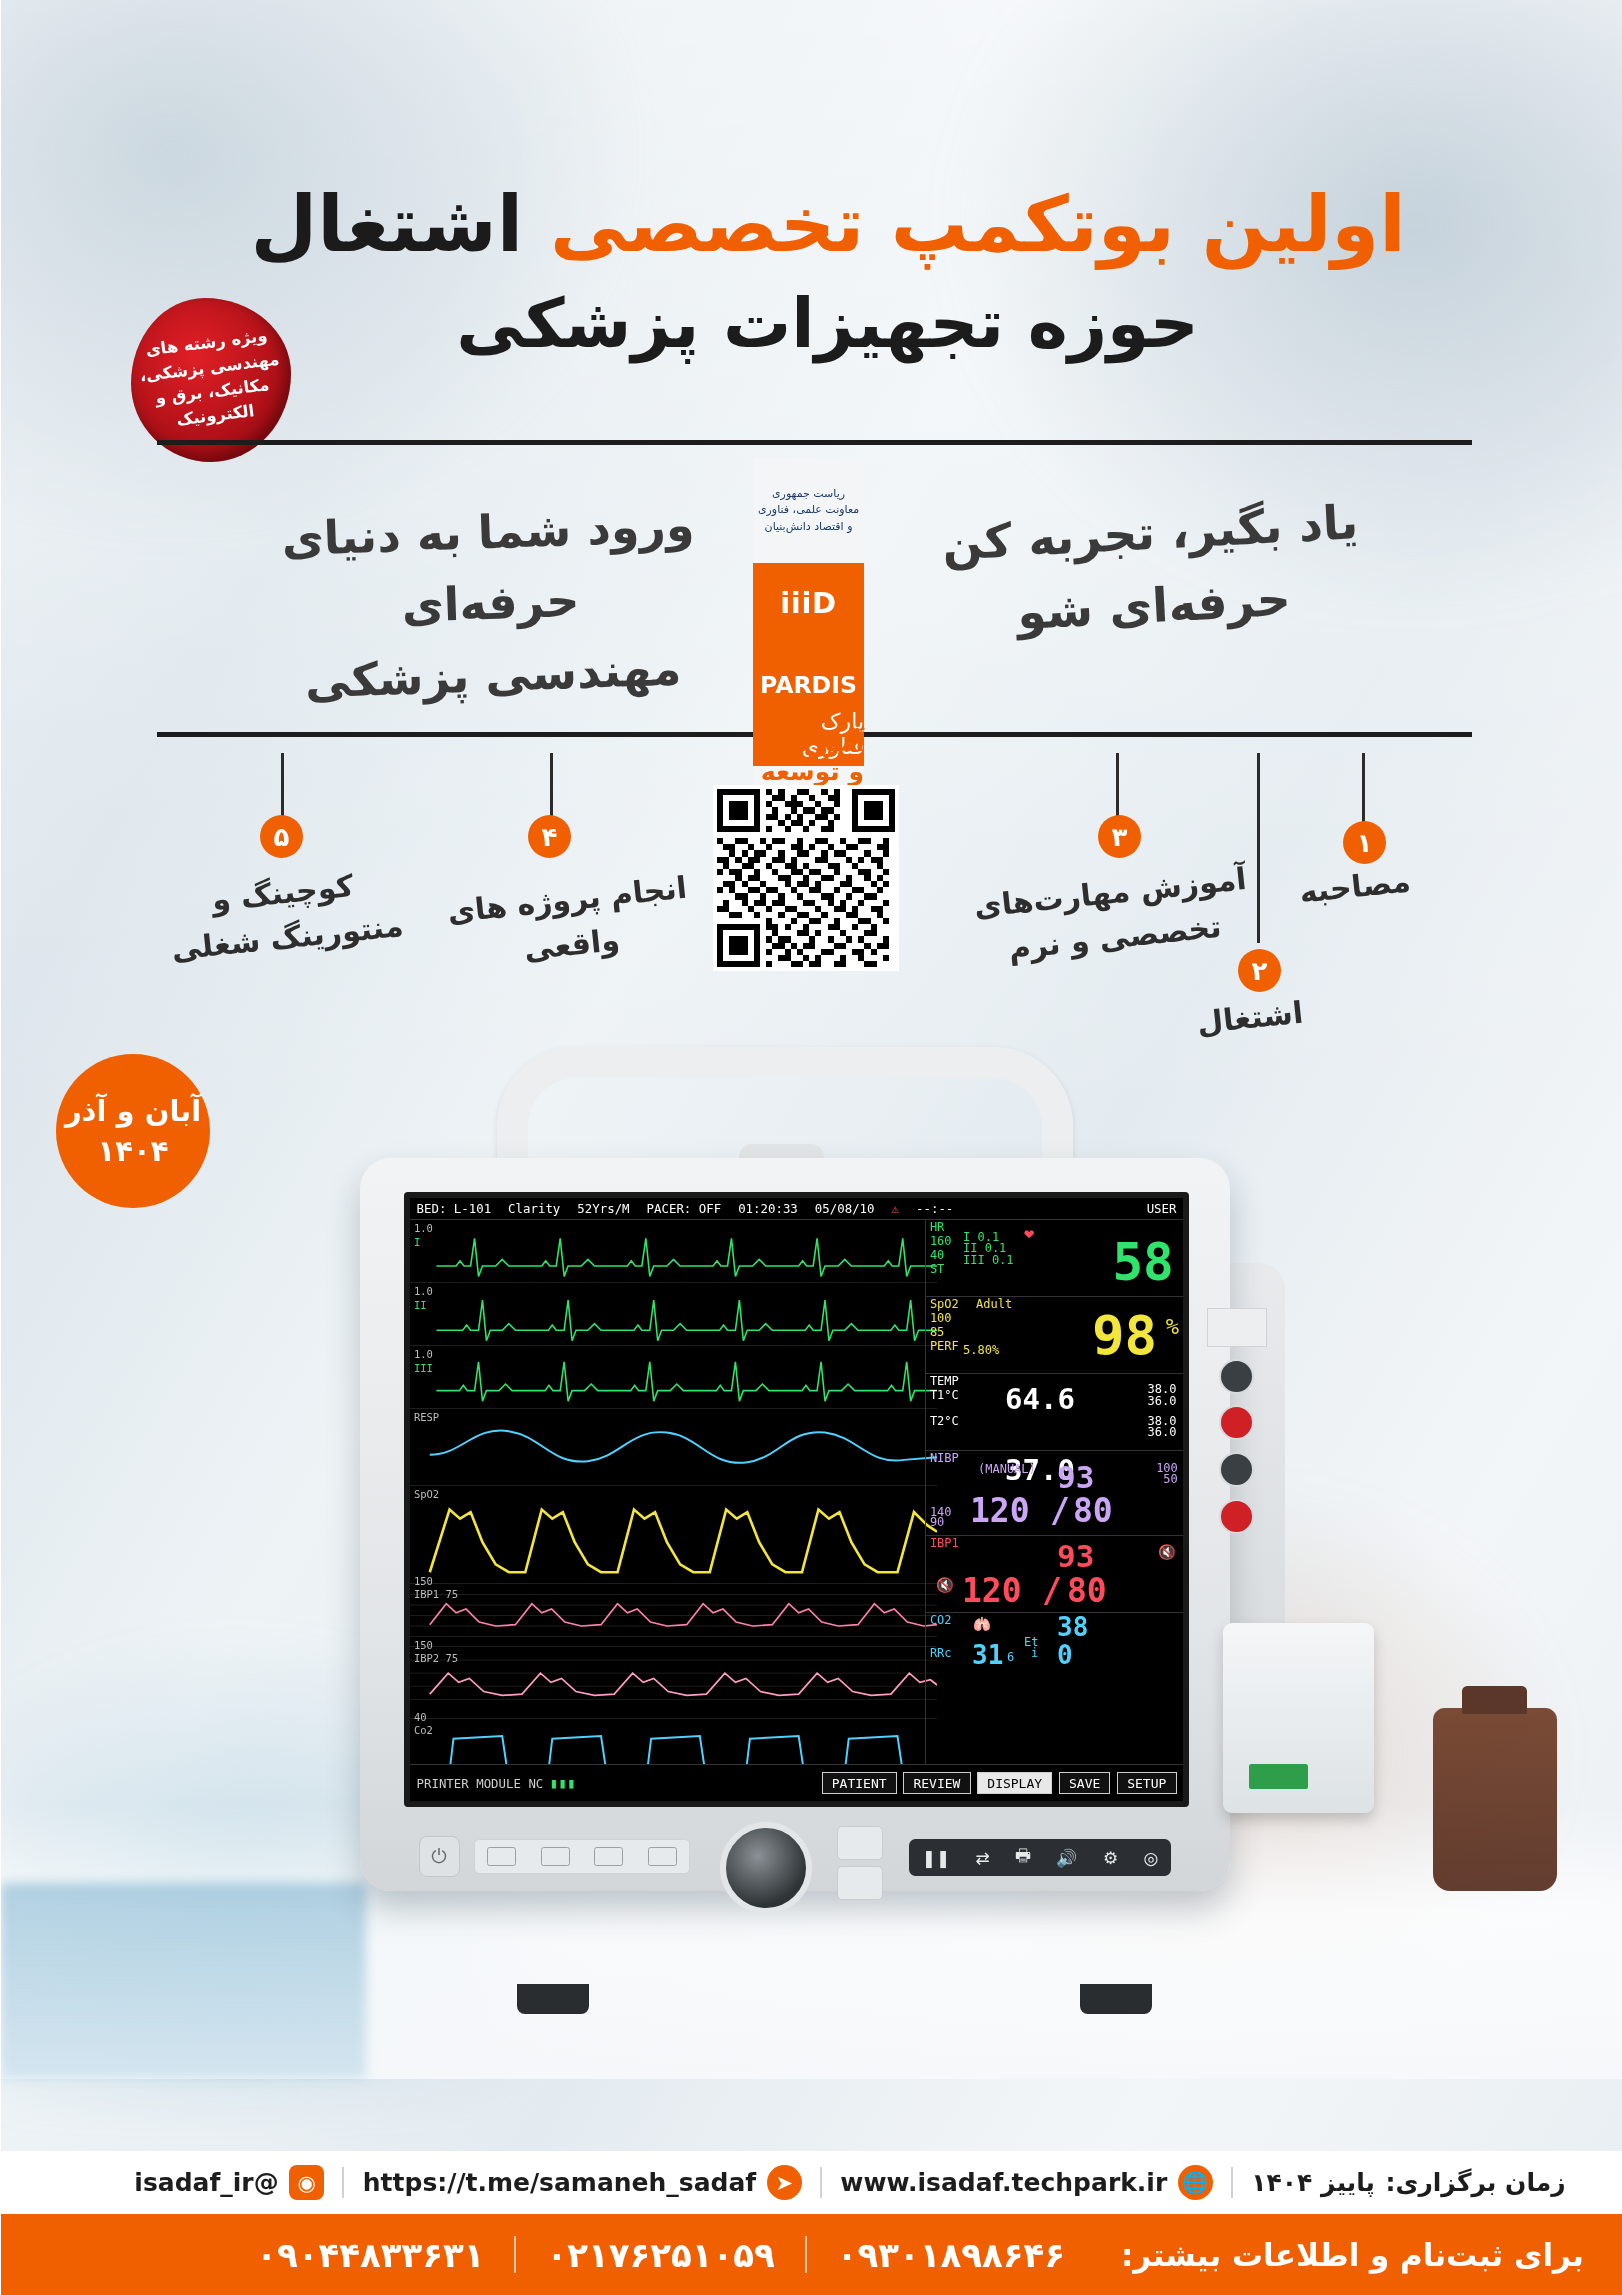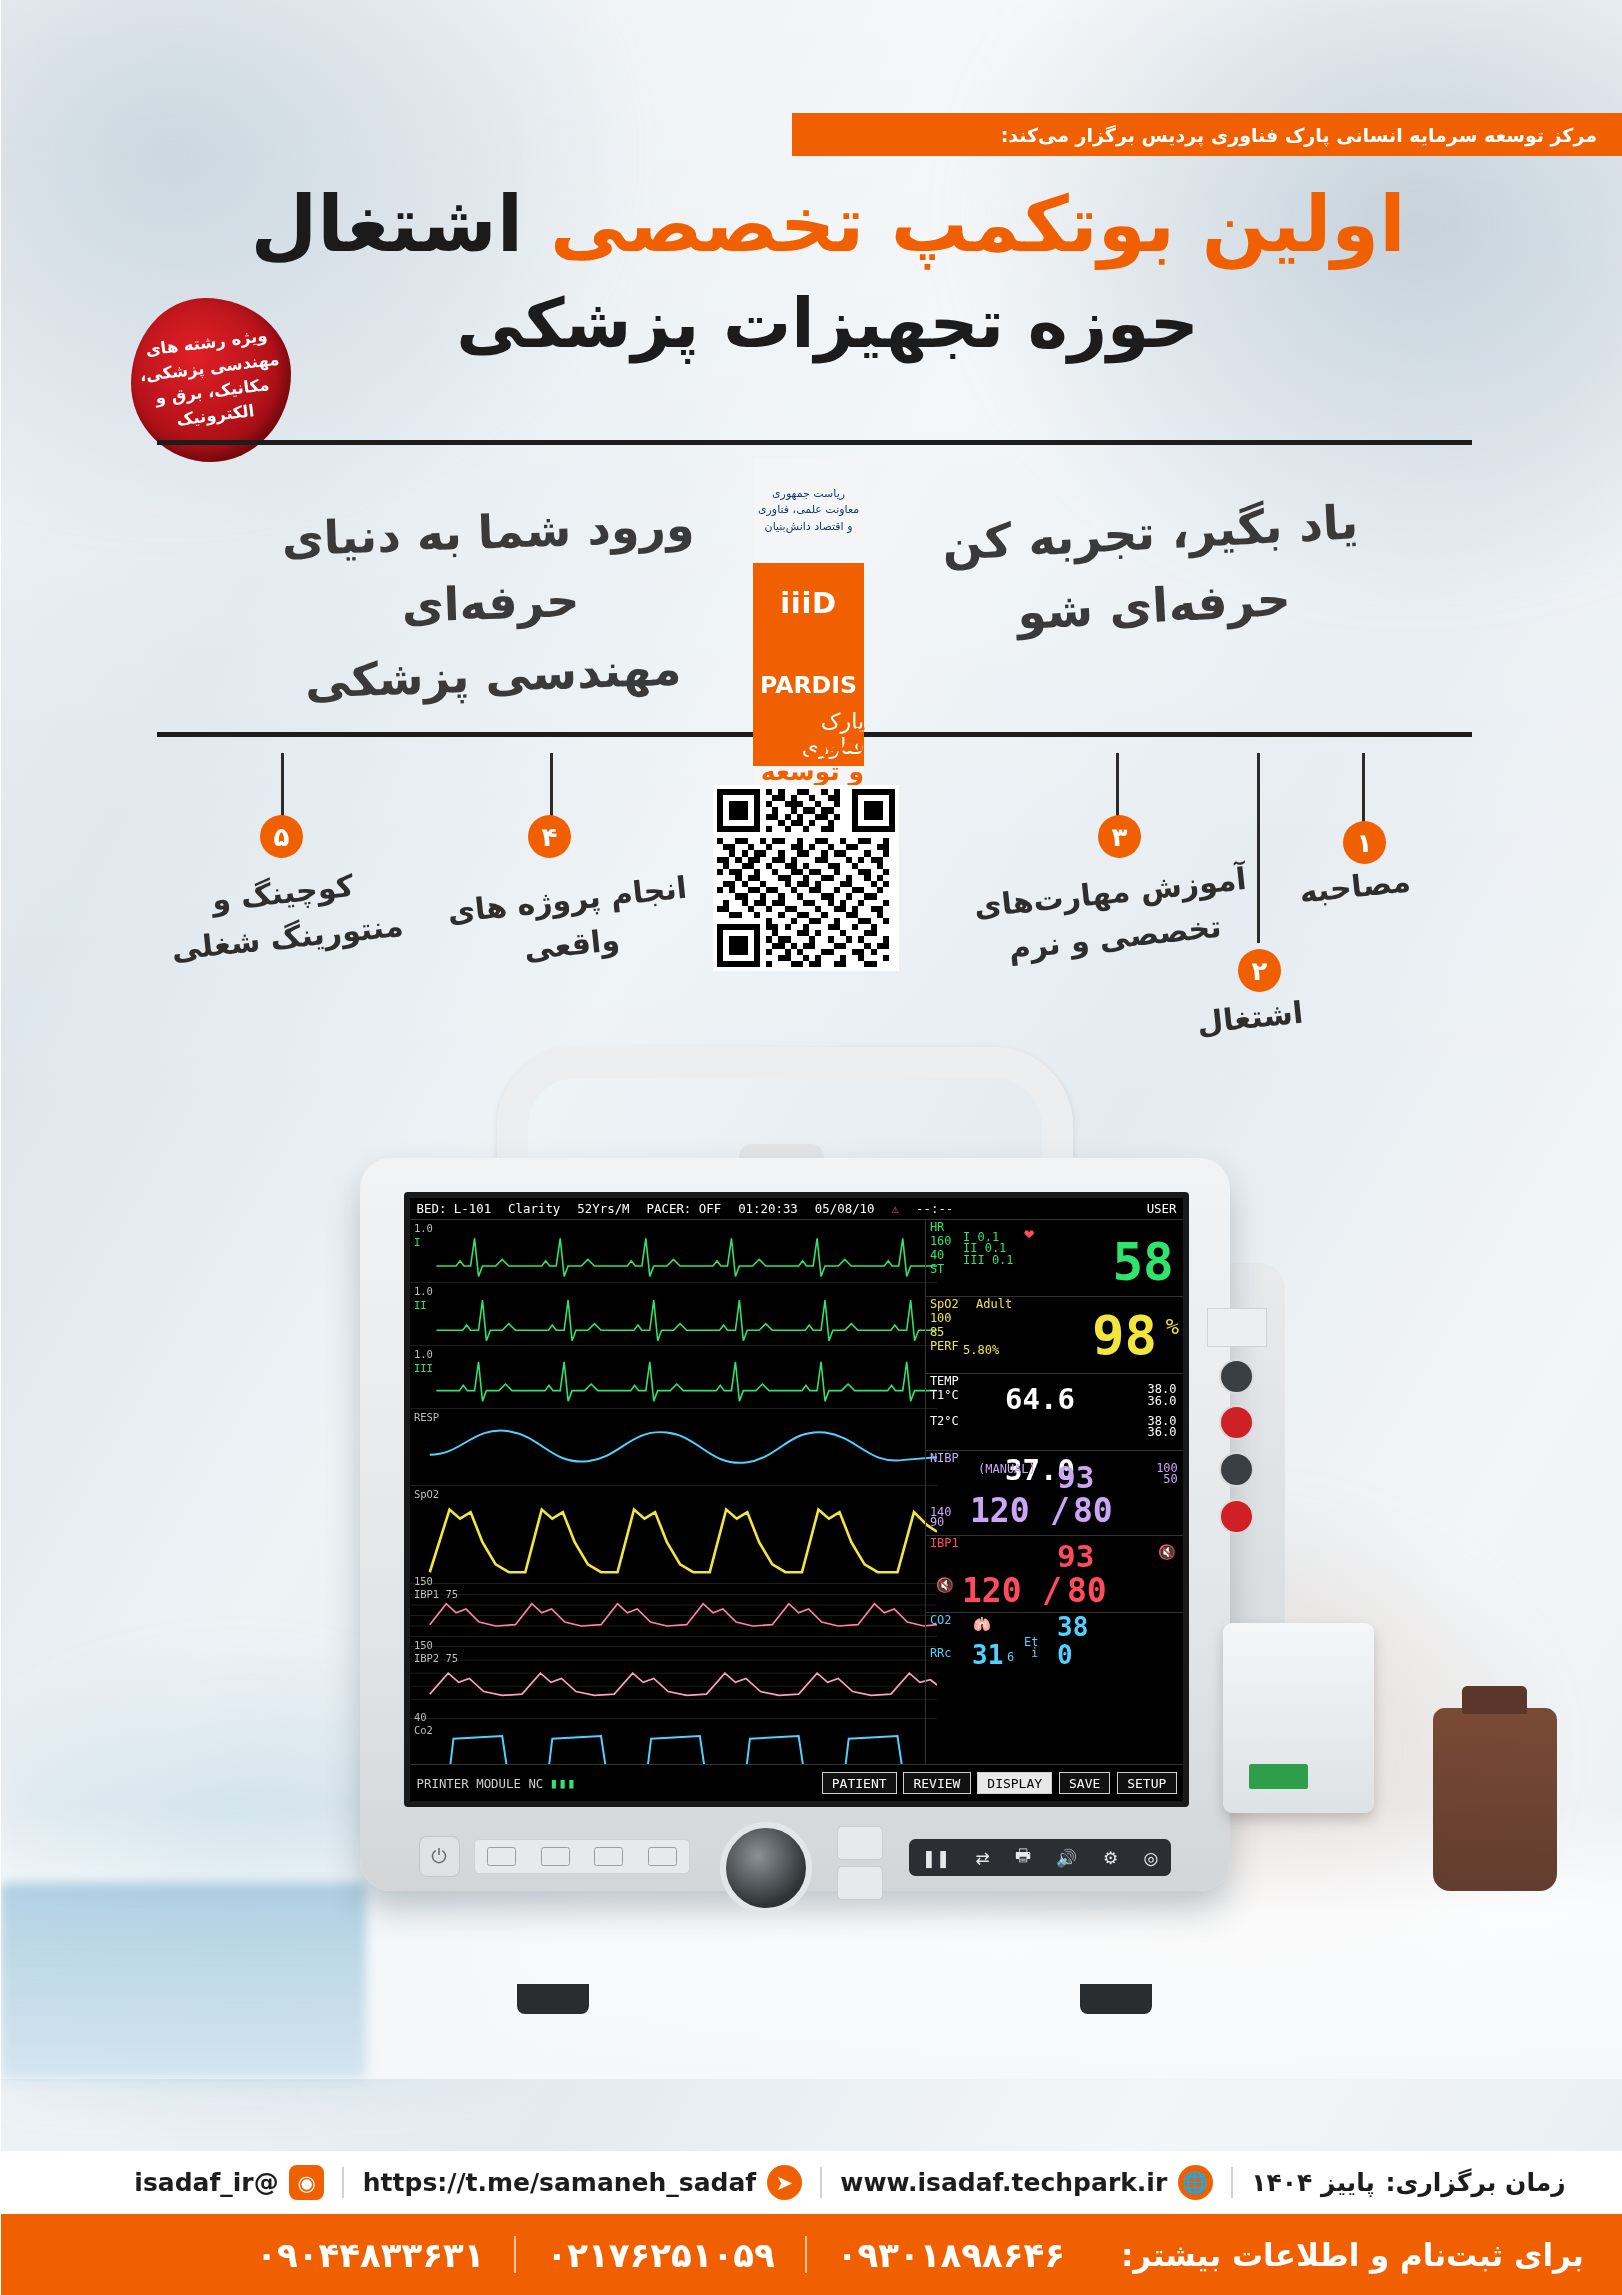--- a/index.html
+++ b/index.html
@@ -220,21 +220,20 @@
 
 <div id="poster">
 
   <div class="bg-blur-a"></div>
   <div class="bg-blur-b"></div>
   <div class="bg-blur-c"></div>
   <div class="bg-blur-d"></div>
   <div class="bg-strip"></div>
   <div class="bg-table"></div>
 
-  <div class="hdr-strip">مرکز توسعه سرمایه انسانی پارک فناوری پردیس برگزار می‌کند:</div>
 
   <div class="title-1">
     <span>اولین بوتکمپ تخصصی</span>
     <span class="dark">اشتغال</span>
   </div>
   <div class="title-2">حوزه تجهیزات پزشکی</div>
 
   <div class="seal">
     <div class="blob"></div>
     <div class="txt">
@@ -488,20 +487,24 @@
   <div class="callout-line" style="left:550px; top:753px; height:72px;"></div>
   <div class="callout-num" style="left:528px; top:815px;">۴</div>
   <div class="callout-label" style="left:432px; top:877px; width:275px; white-space:pre-line;">انجام پروژه های
 واقعی</div>
 
   <div class="callout-line" style="left:281px; top:753px; height:72px;"></div>
   <div class="callout-num" style="left:260px; top:815px;">۵</div>
   <div class="callout-label" style="left:141px; top:870px; width:288px; white-space:pre-line;">کوچینگ و
 منتورینگ شغلی</div>
 
+  <div class="date-badge">
+    <span>آبان و آذر</span>
+    <span>۱۴۰۴</span>
+  </div>
 
   <div class="device">
     <div class="dev-handle"></div>
     <div class="dev-handle-knob"></div>
     <div class="dev-side"></div>
     <div class="dev-body">
 
       <div class="screen">
 
         <div class="scr-top">

